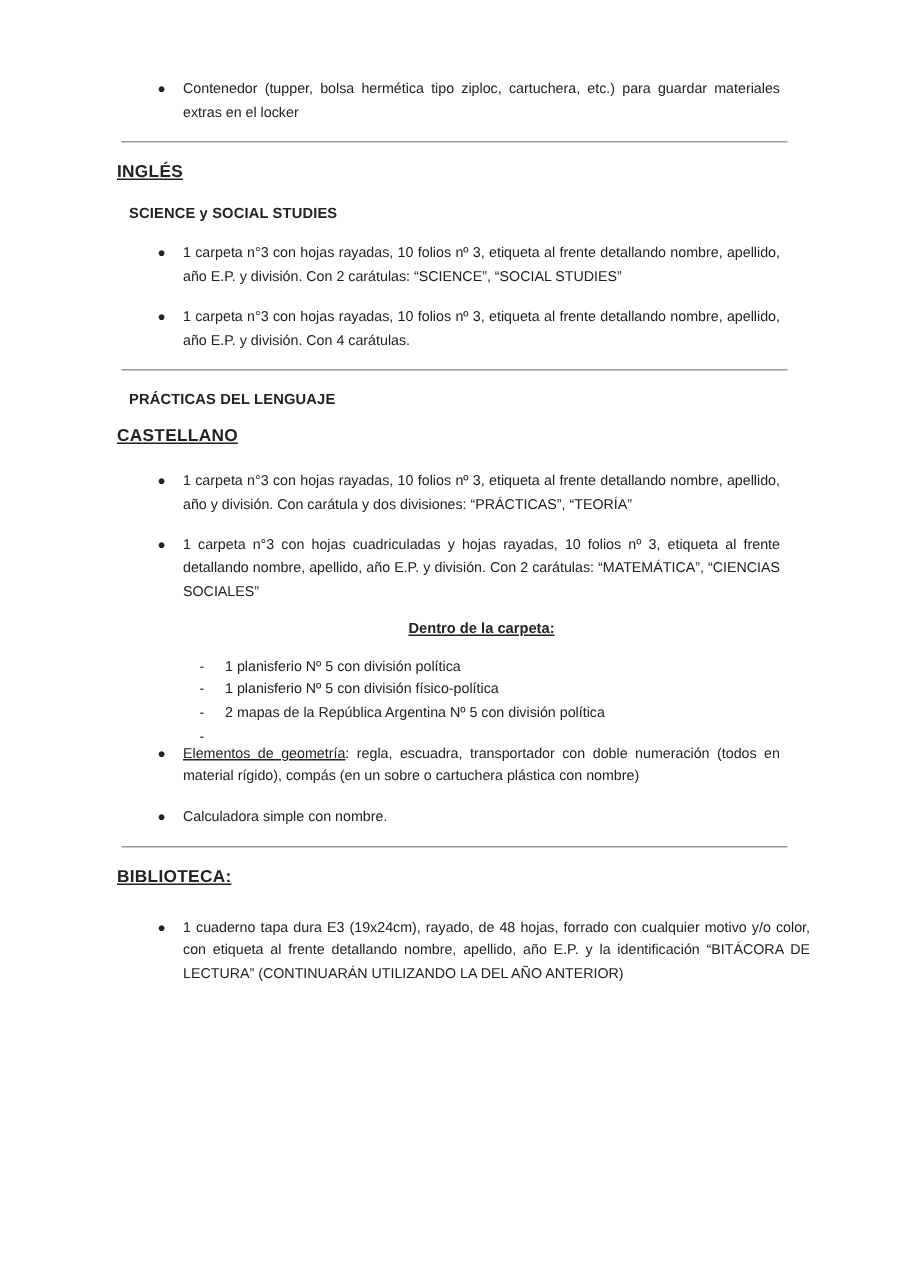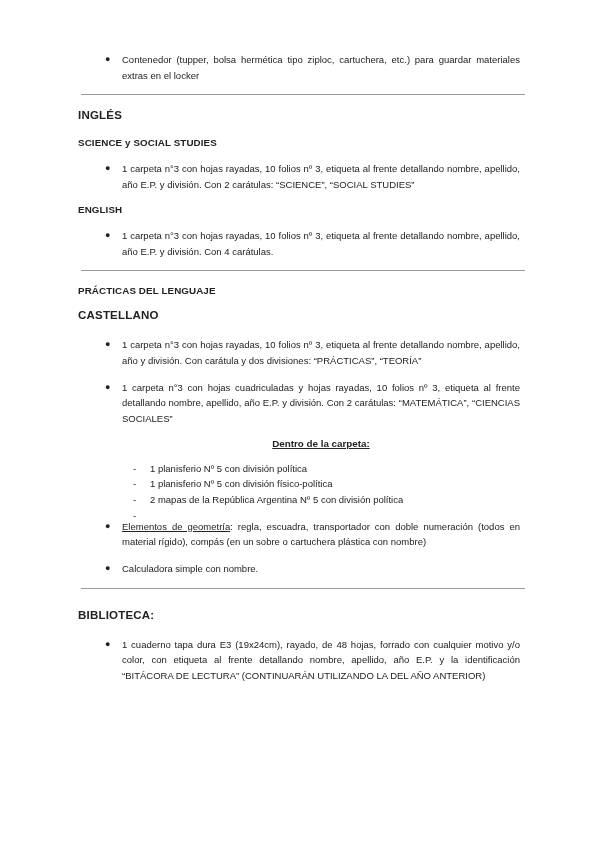--- a/index.html
+++ b/index.html
@@ -40,28 +40,29 @@
   }
   .dash > .marker {
     position: absolute;
     left: -17px;
     top: 0;
   }
   .dash + .bullet { margin-top: 11px; }
   .h1 {
     font-size: 11.5px;
     font-weight: 700;
+    text-decoration: underline;
     letter-spacing: 0.2px;
     margin: 0 0 16px 0;
   }
   .h2 {
     font-size: 9.8px;
     font-weight: 700;
     letter-spacing: 0.1px;
-    margin: 0 0 13px 0;
+    margin: 0 0 13px 8px;
   }
   .h3 {
     font-size: 9.8px;
     font-weight: 700;
     text-decoration: underline;
     margin: 0 0 12px 44px;
     text-align: center;
   }
   .hr {
     height: 1px;
@@ -77,21 +78,20 @@
 </head>
 <body>
 
 <main class="doc">
   <div>
       <div class="block bullet"><span class="marker">●</span><span class="txt"><span class="">Contenedor (tupper, bolsa hermética tipo ziploc, cartuchera, etc.) para guardar materiales extras en el locker</span></span></div>
       <div class="block hr"></div>
       <div class="block h1">INGLÉS</div>
       <div class="block h2">SCIENCE y SOCIAL STUDIES</div>
       <div class="block bullet"><span class="marker">●</span><span class="txt"><span class="">1 carpeta n°3  con hojas rayadas, 10 folios nº 3, etiqueta al frente detallando nombre, apellido, año E.P. y división. Con 2 carátulas: </span><span class="bold ">“SCIENCE”, “SOCIAL STUDIES”</span></span></div>
-      <div class="block h2">ENGLISH</div>
       <div class="block bullet"><span class="marker">●</span><span class="txt"><span class="">1 carpeta n°3  con hojas rayadas, 10 folios nº 3, etiqueta al frente detallando nombre, apellido, año E.P. y división. Con 4 carátulas.</span></span></div>
       <div class="block hr"></div>
       <div class="block h2">PRÁCTICAS DEL LENGUAJE</div>
       <div class="block h1">CASTELLANO</div>
       <div class="block bullet"><span class="marker">●</span><span class="txt"><span class="">1 carpeta n°3  con hojas rayadas, 10 folios nº 3, etiqueta al frente detallando nombre, apellido, año y división. Con carátula y dos divisiones: </span><span class="bold ">“PRÁCTICAS”, “TEORÍA”</span></span></div>
       <div class="block bullet"><span class="marker">●</span><span class="txt"><span class="">1 carpeta n°3  con hojas cuadriculadas y hojas rayadas, 10 folios nº 3, etiqueta al frente detallando nombre, apellido, año E.P. y división. Con 2 carátulas: </span><span class="bold ">“MATEMÁTICA”, “CIENCIAS SOCIALES”</span></span></div>
       <div class="block h3">Dentro de la carpeta:</div>
       <div class="block dash"><span class="marker">-</span><span class="txt"><span class="">1 planisferio Nº 5 con división política</span></span></div>
       <div class="block dash"><span class="marker">-</span><span class="txt"><span class="">1 planisferio Nº 5 con división físico-política</span></span></div>
       <div class="block dash"><span class="marker">-</span><span class="txt"><span class="">2 mapas de la  República Argentina Nº 5 con división política</span></span></div>

